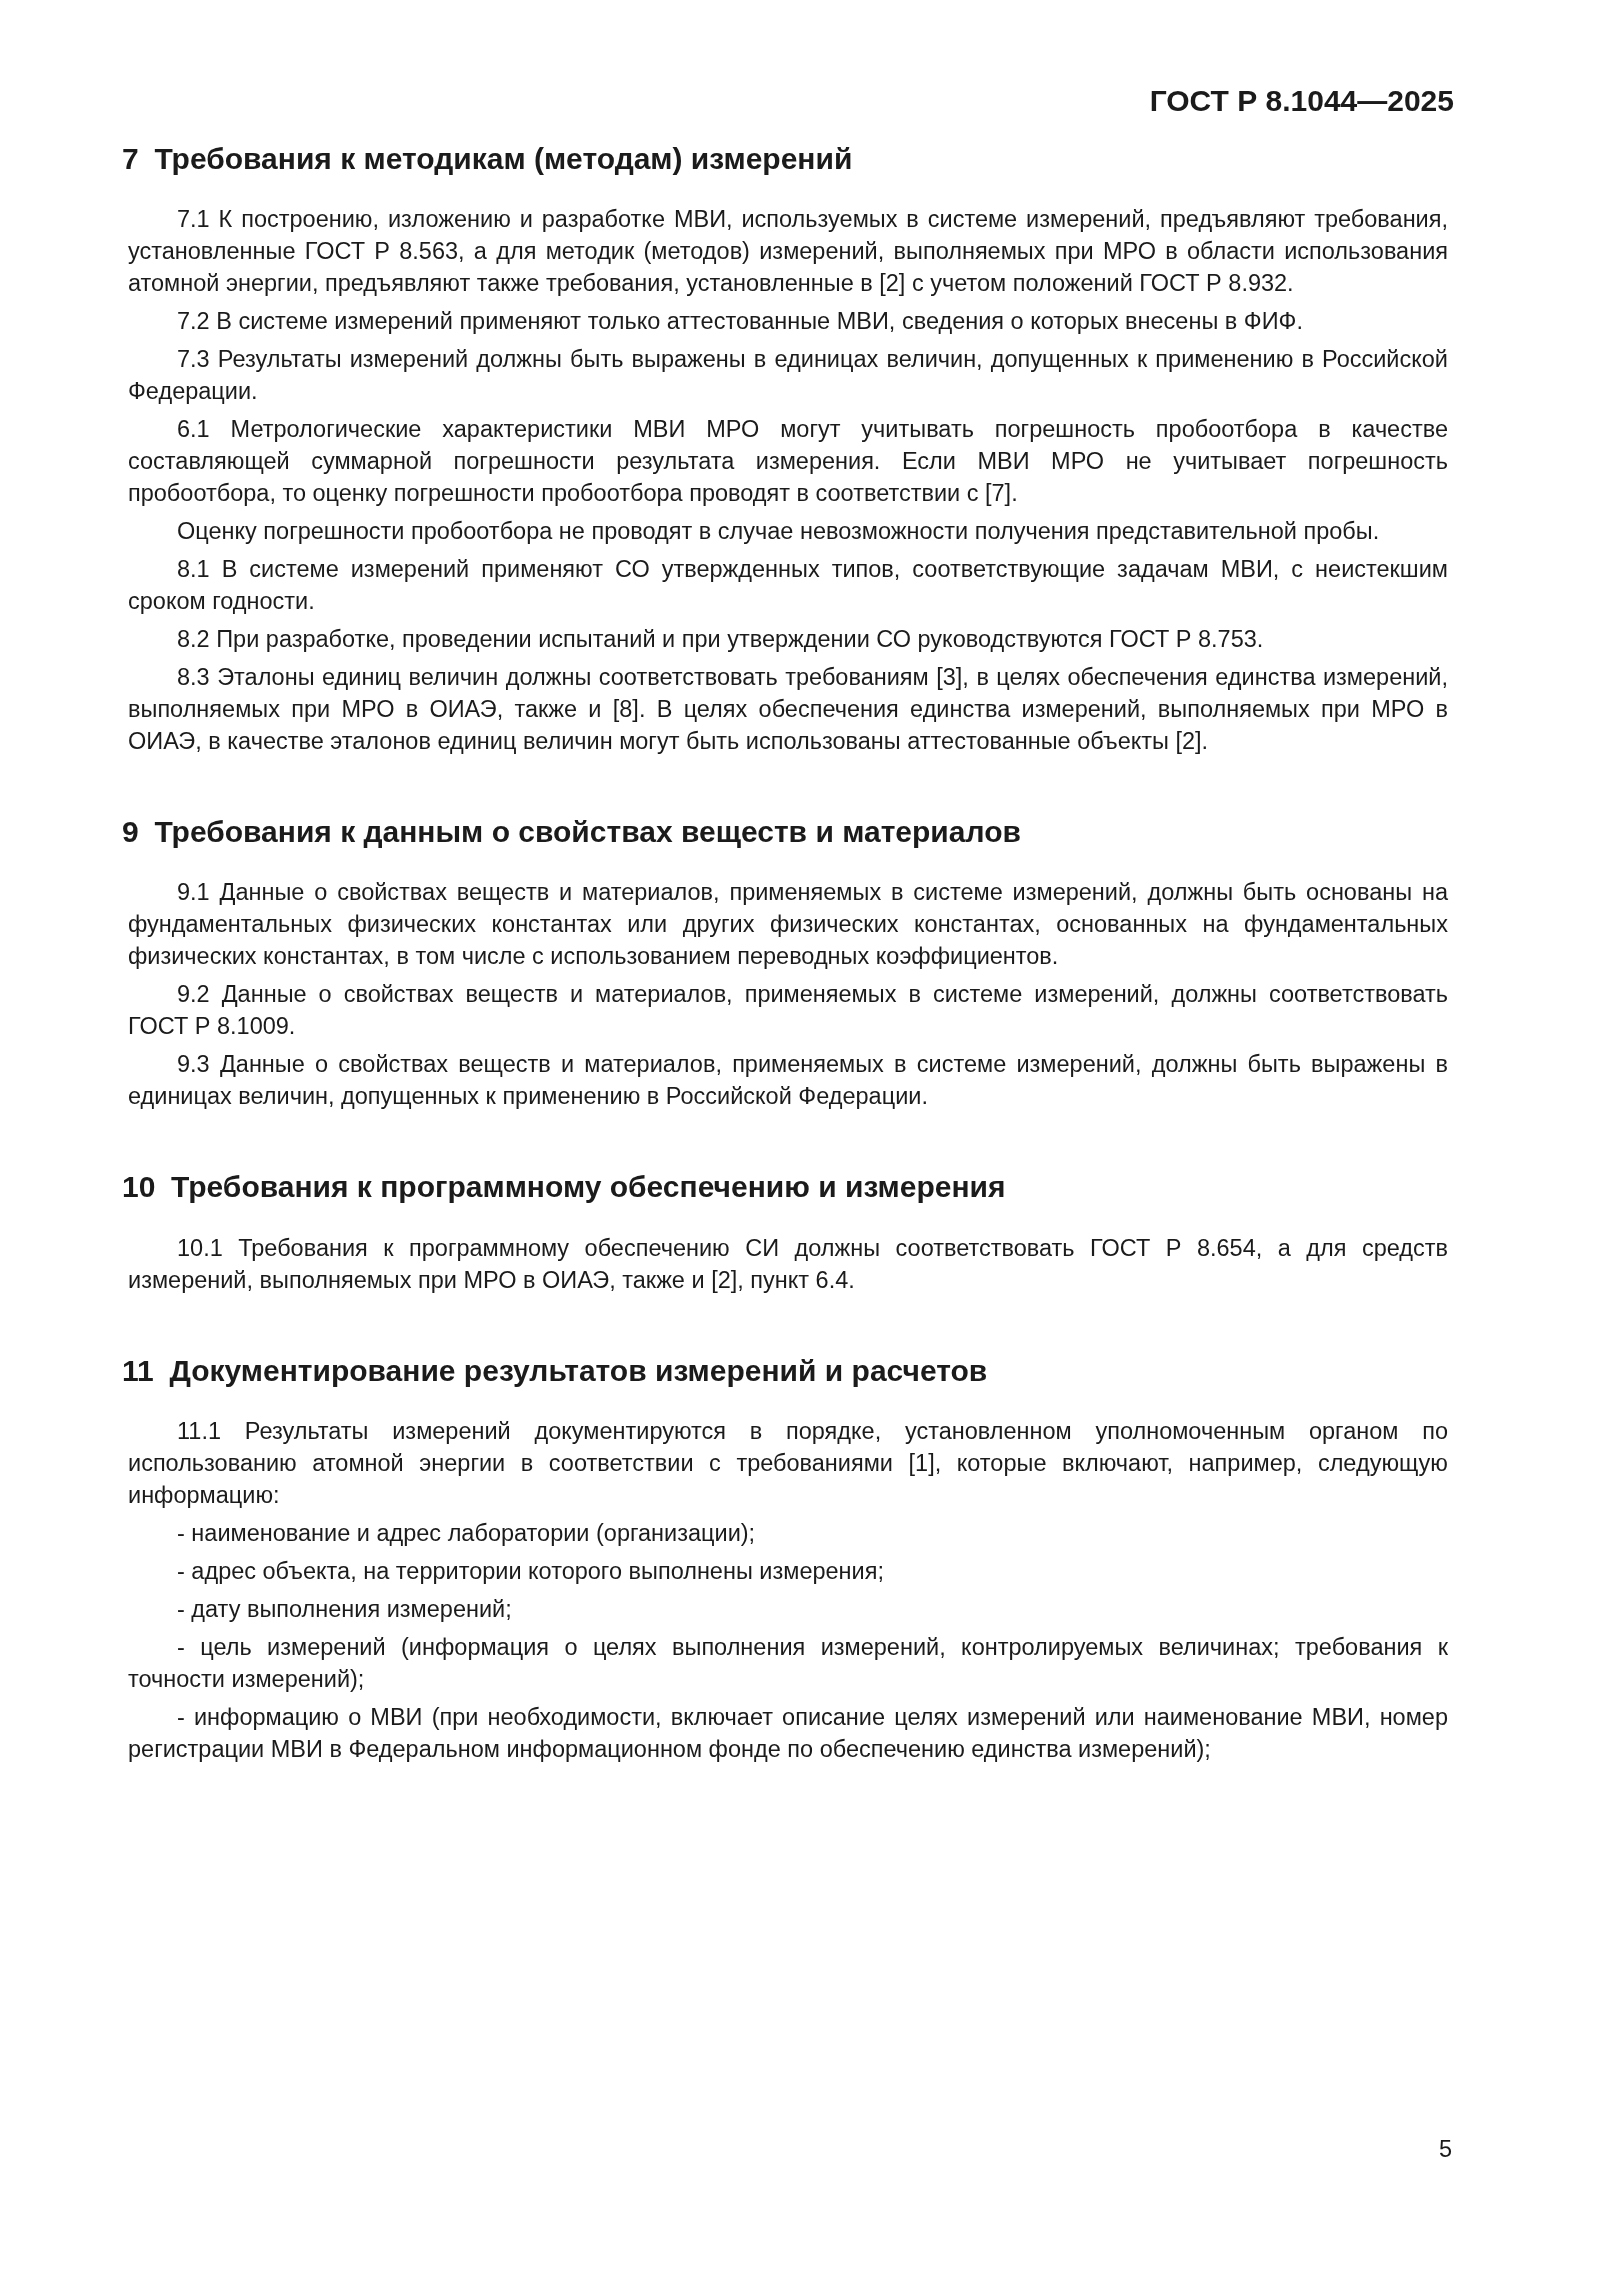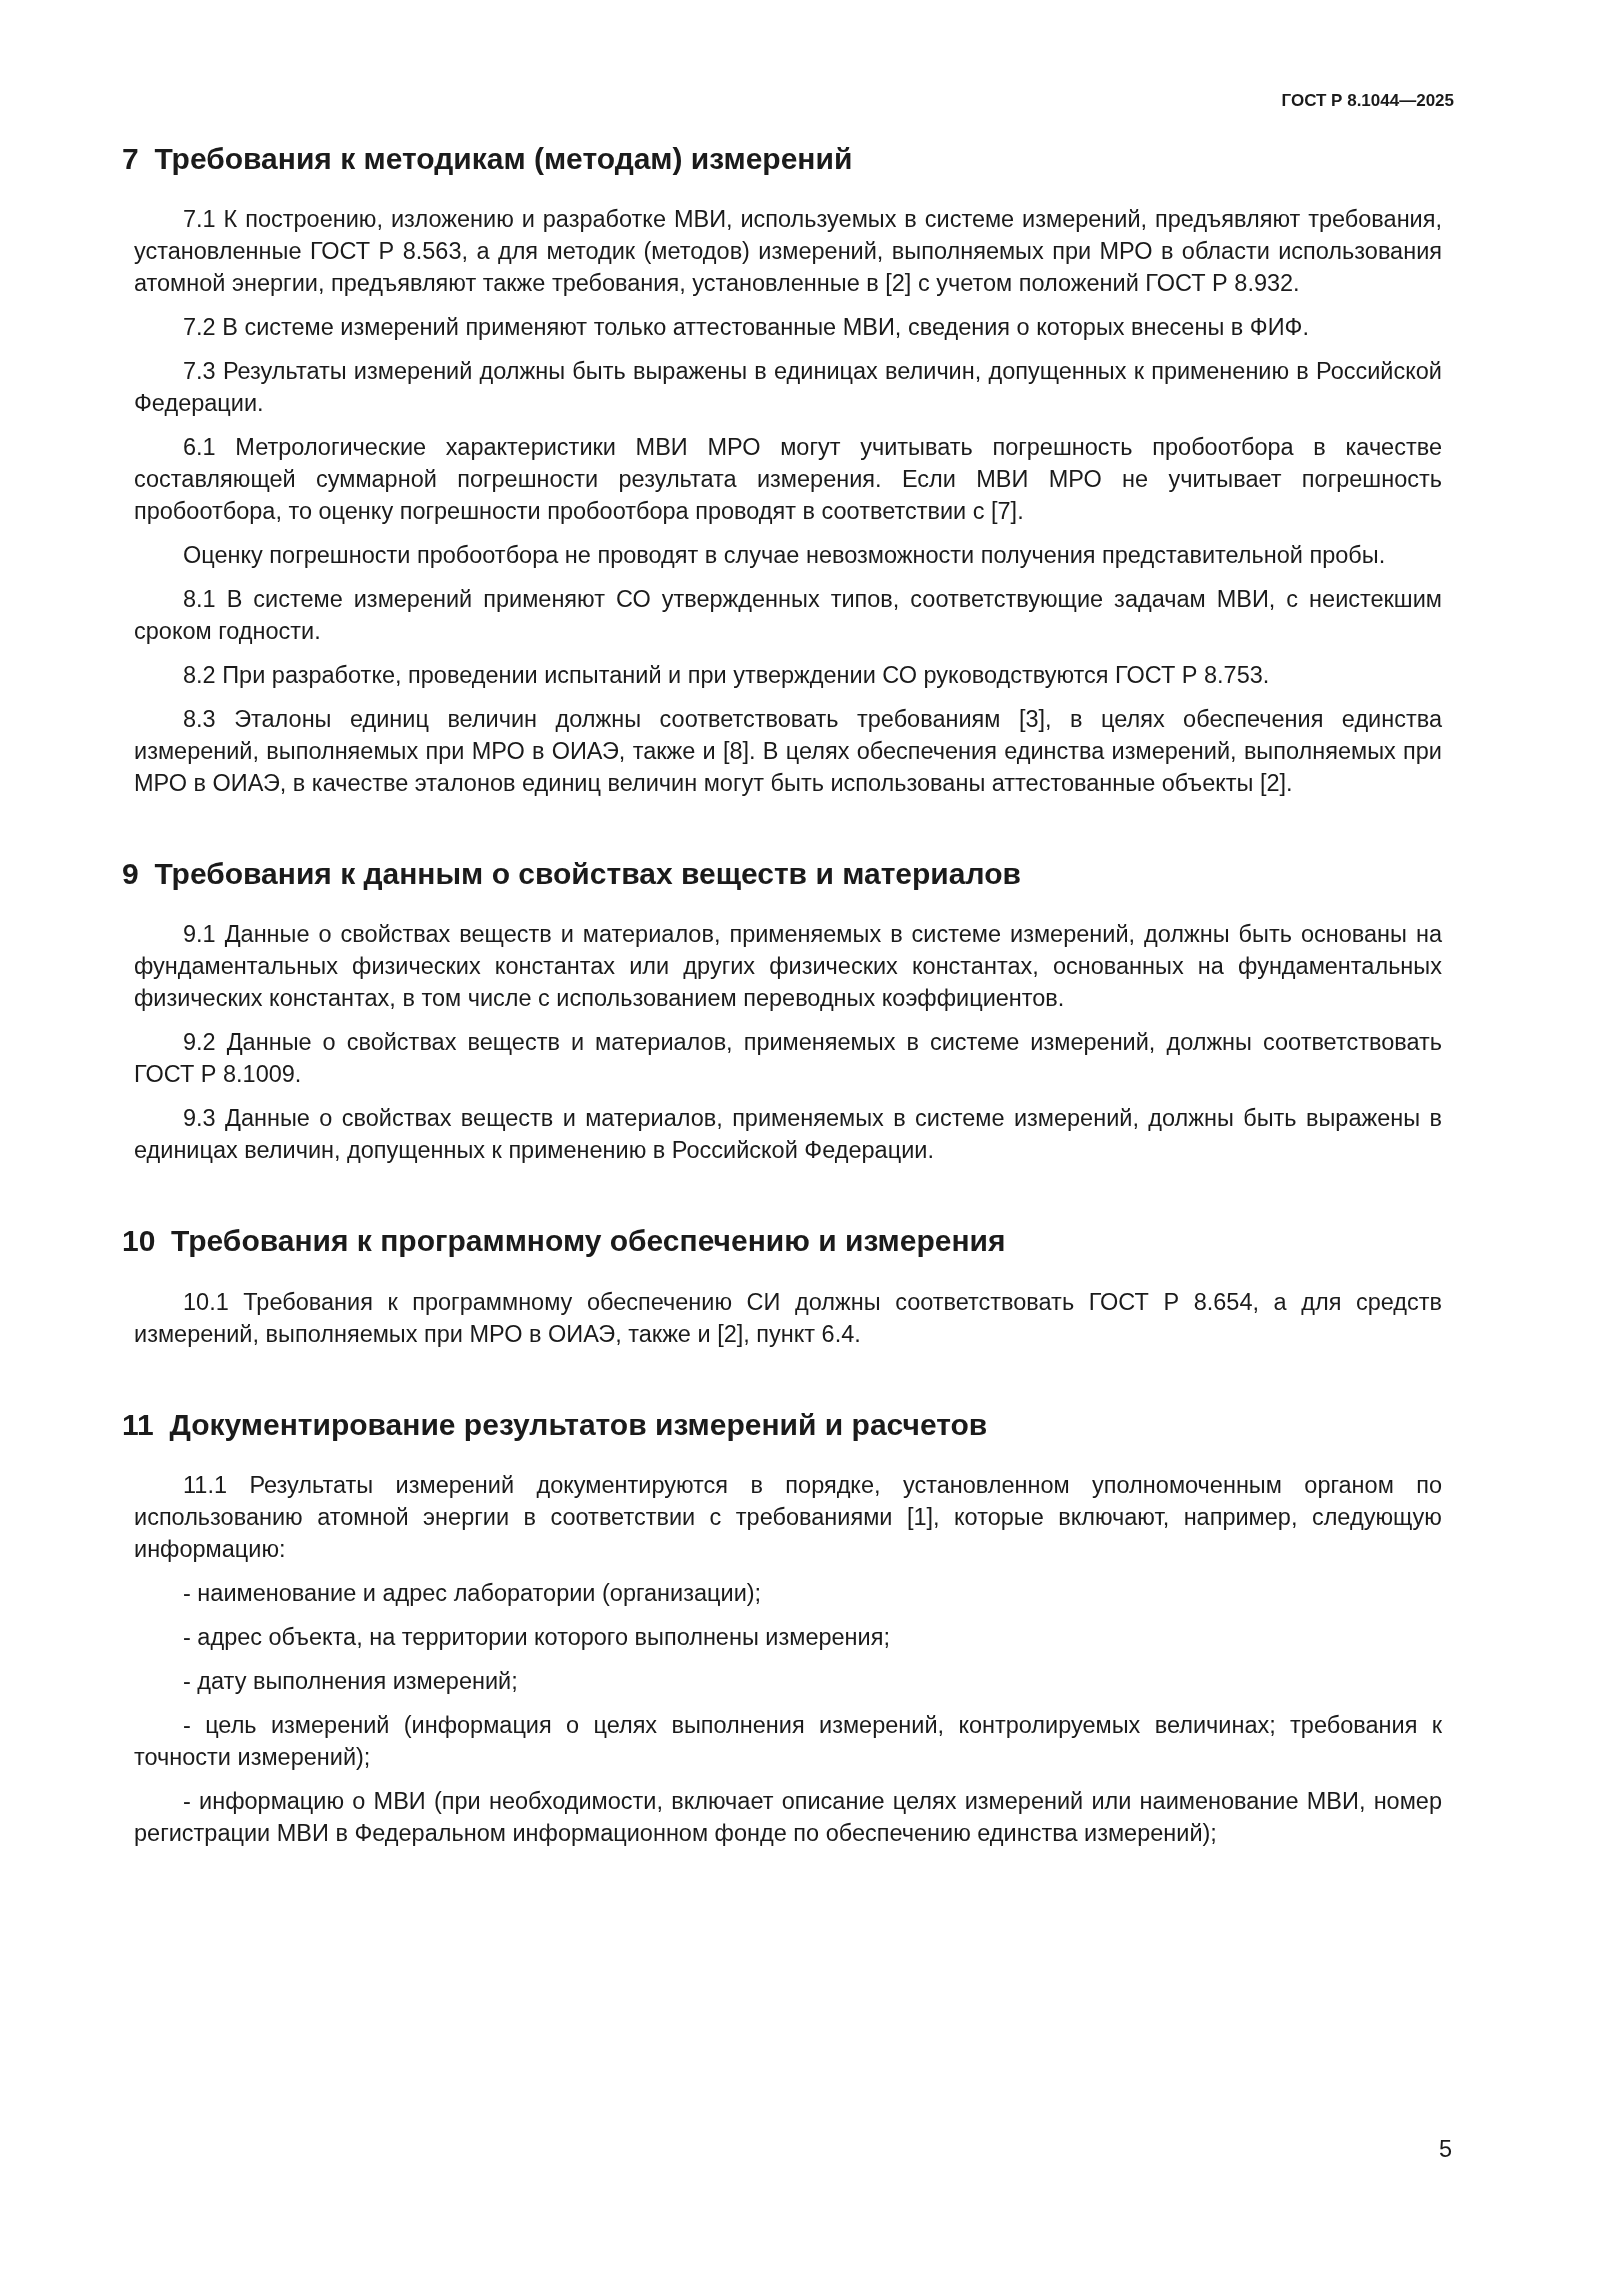--- a/index.html
+++ b/index.html
@@ -16,21 +16,21 @@
     color: #1b1b1b;
     font-family: "Liberation Sans", "DejaVu Sans", sans-serif;
     padding: 86px 167px 0 122px;
     overflow: hidden;
     hyphens: auto;
     -webkit-hyphens: auto;
   }
   .doc-header {
     text-align: right;
     font-weight: bold;
-    font-size: 17px;
+    font-size: 30px;
     line-height: 29px;
     margin: 0 0 9.8px 0;
   }
   .sec-heading {
     font-size: 30px;
     line-height: 35px;
     font-weight: bold;
     margin: 57px 0 27.4px 0;
     text-align: left;
     text-indent: 0;
@@ -38,21 +38,21 @@
   section:first-of-type .sec-heading {
     margin-top: 25.5px;
   }
   .sec-num {
     display: inline-block;
     margin-right: 15.7px;
   }
   .para {
     font-size: 23.5px;
     line-height: 32px;
-    margin: 12px;
+    margin: 6px;
     text-align: justify;
     text-indent: 49px;
   }
   .page-num {
     position: absolute;
     right: 169px;
     bottom: 129px;
     font-size: 23.5px;
     line-height: 29px;
   }

